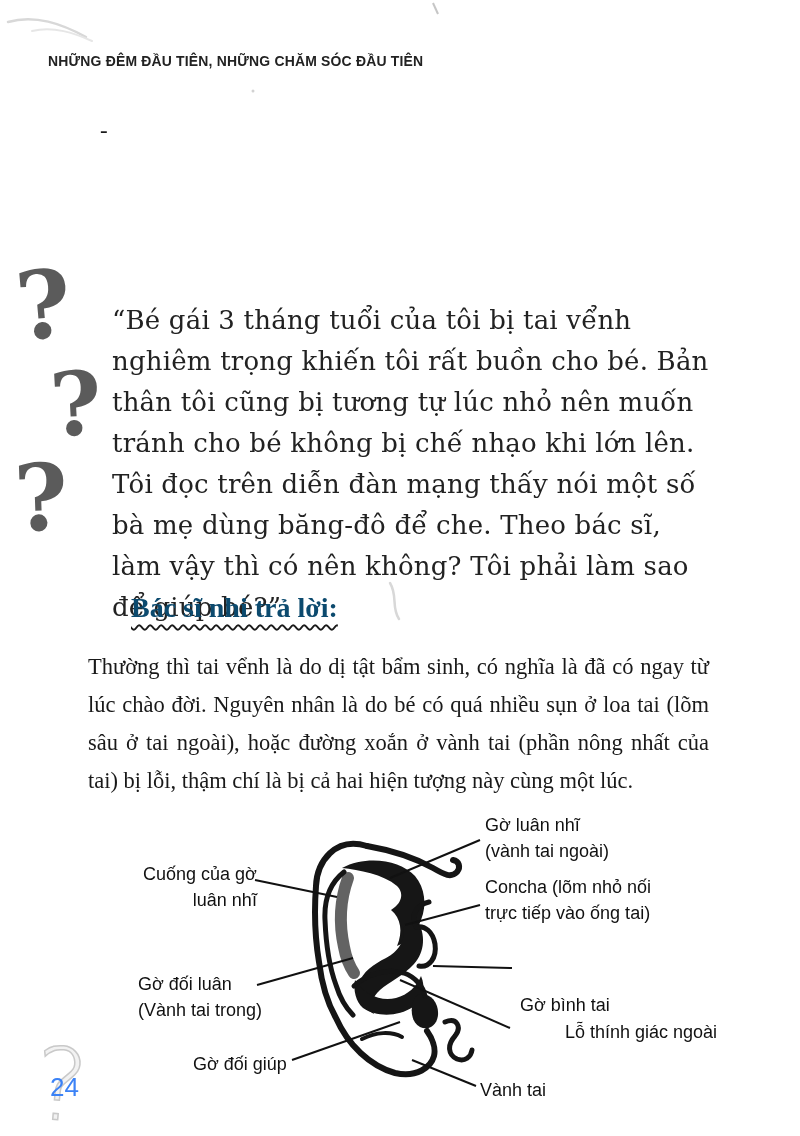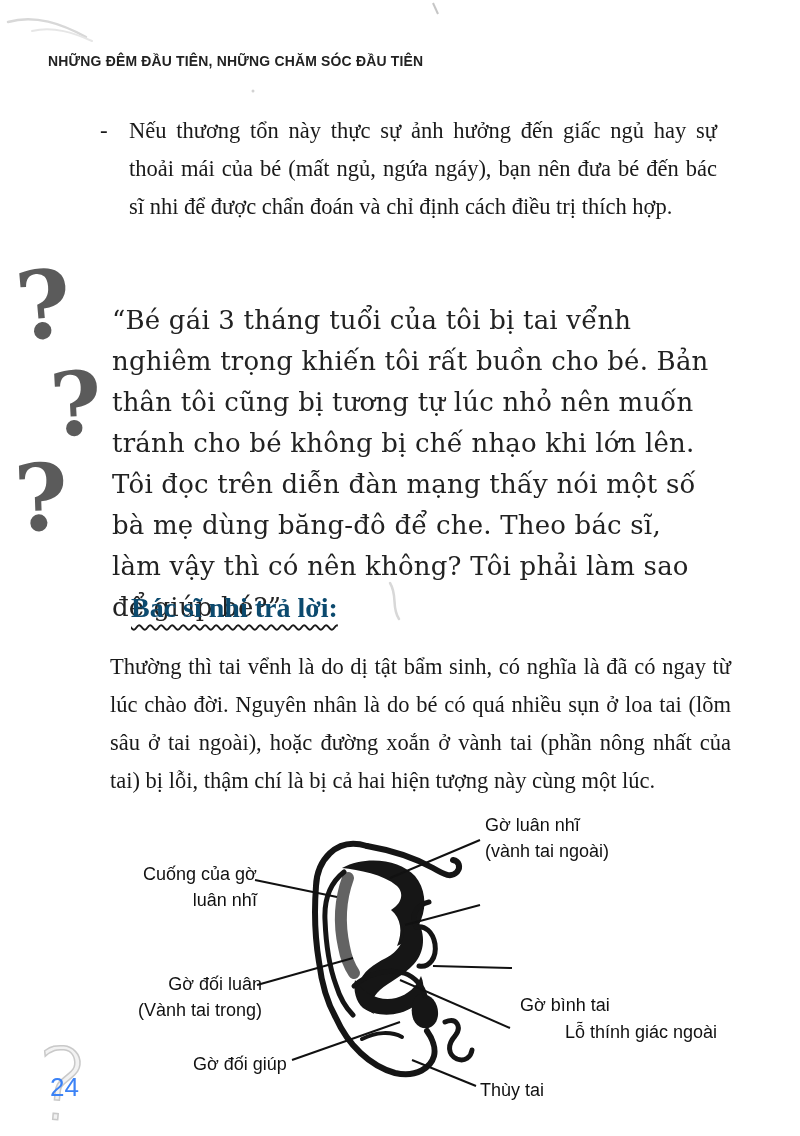--- a/index.html
+++ b/index.html
@@ -39,33 +39,33 @@
   .qmark-2{left:50px;top:360px;font-size:88px;transform:rotate(-3deg);}
   .qmark-3{left:14px;top:452px;font-size:92px;transform:rotate(-2deg);}
 
   
   .answer-heading{
     left:131px;top:592px;
     font-size:28px;font-weight:700;color:#0c4a6e;
     text-decoration:underline wavy 2px #1a1a1a;text-underline-offset:7px;
   }
   .answer-text{
-    left:110px;top:648px;width:621px;
+    left:88px;top:648px;width:621px;
     font-size:22.5px;line-height:38px;text-align:justify;color:#191919;
   }
 
   
   .diagram-label{
     font-family:"Liberation Sans",sans-serif;
     font-size:18px;line-height:26px;color:#111;white-space:pre-line;
   }
   .lbl-0{left:485px;top:812px;}
   .lbl-1{left:143px;top:861px;text-align:right;}
   .lbl-2{left:485px;top:874px;}
-  .lbl-3{left:138px;top:971px;text-align:right;}
+  .lbl-3{left:138px;top:971px;}
   .lbl-4{left:520px;top:992px;}
   .lbl-5{left:518px;top:1019px;margin-left:47px;}
   .lbl-6{left:193px;top:1051px;}
   .lbl-7{left:480px;top:1077px;}
 
   
   .page-number{
     left:50px;top:1072px;
     font-family:"Liberation Sans",sans-serif;font-size:26px;color:#3b82f6;
   }
@@ -87,21 +87,20 @@
     <path d="M8,22 C35,14 62,24 86,37" stroke="#d8d8d8" stroke-width="2.5" fill="none" stroke-linecap="round"></path>
     <path d="M32,31 C54,26 74,33 92,41" stroke="#e6e6e6" stroke-width="2" fill="none" stroke-linecap="round"></path>
     <line x1="433" y1="3" x2="438" y2="14" stroke="#c6c6c6" stroke-width="2"></line>
     <circle cx="253" cy="91" r="1.5" fill="#d2d2d2"></circle>
     <path d="M390,583 C398,596 391,607 399,619" stroke="#d8d8d8" stroke-width="2.5" fill="none" stroke-linecap="round"></path>
   </svg>
 
   <div class="abs running-header">NHỮNG ĐÊM ĐẦU TIÊN, NHỮNG CHĂM SÓC ĐẦU TIÊN</div>
 
   <div class="abs bullet-marker">-</div>
-  <div class="abs intro-text">Nếu thương tổn này thực sự ảnh hưởng đến giấc ngủ hay sự thoải mái của bé (mất ngủ, ngứa ngáy), bạn nên đưa bé đến bác sĩ nhi để được chẩn đoán và chỉ định cách điều trị thích hợp.</div>
 
   <div class="abs qmark qmark-1">?</div>
   <div class="abs qmark qmark-2">?</div>
   <div class="abs qmark qmark-3">?</div>
 
   <div class="abs question-text">“Bé gái 3 tháng tuổi của tôi bị tai vểnh nghiêm trọng khiến tôi rất buồn cho bé. Bản thân tôi cũng bị tương tự lúc nhỏ nên muốn tránh cho bé không bị chế nhạo khi lớn lên. Tôi đọc trên diễn đàn mạng thấy nói một số bà mẹ dùng băng-đô để che. Theo bác sĩ, làm vậy thì có nên không? Tôi phải làm sao để giúp bé?”</div>
 
   <div class="abs answer-heading">Bác sĩ nhi trả lời:</div>
   <div class="abs answer-text">Thường thì tai vểnh là do dị tật bẩm sinh, có nghĩa là đã có ngay từ lúc chào đời. Nguyên nhân là do bé có quá nhiều sụn ở loa tai (lõm sâu ở tai ngoài), hoặc đường xoắn ở vành tai (phần nông nhất của tai) bị lỗi, thậm chí là bị cả hai hiện tượng này cùng một lúc.</div>
 
@@ -135,23 +134,25 @@
       <line x1="415" y1="218" x2="305" y2="170"></line>
       <line x1="197" y1="250" x2="305" y2="212"></line>
       <line x1="317" y1="250" x2="381" y2="276"></line>
     </g>
   </svg>
 
   <div class="abs diagram-label lbl-0">Gờ luân nhĩ
 (vành tai ngoài)</div>
   <div class="abs diagram-label lbl-1">Cuống của gờ
 luân nhĩ</div>
+  <div class="abs diagram-label lbl-2">Concha (lõm nhỏ nối
+trực tiếp vào ống tai)</div>
   <div class="abs diagram-label lbl-3">Gờ đối luân
 (Vành tai trong)</div>
   <div class="abs diagram-label lbl-4">Gờ bình tai</div>
   <div class="abs diagram-label lbl-5">Lỗ thính giác ngoài</div>
   <div class="abs diagram-label lbl-6">Gờ đối giúp</div>
-  <div class="abs diagram-label lbl-7">Thùy tai</div>
+  <div class="abs diagram-label lbl-7">Vành tai</div>
 
   <div class="abs faint-qmark">?</div>
   <div class="abs page-number">24</div>
 
 </div>
 
 </body></html>

